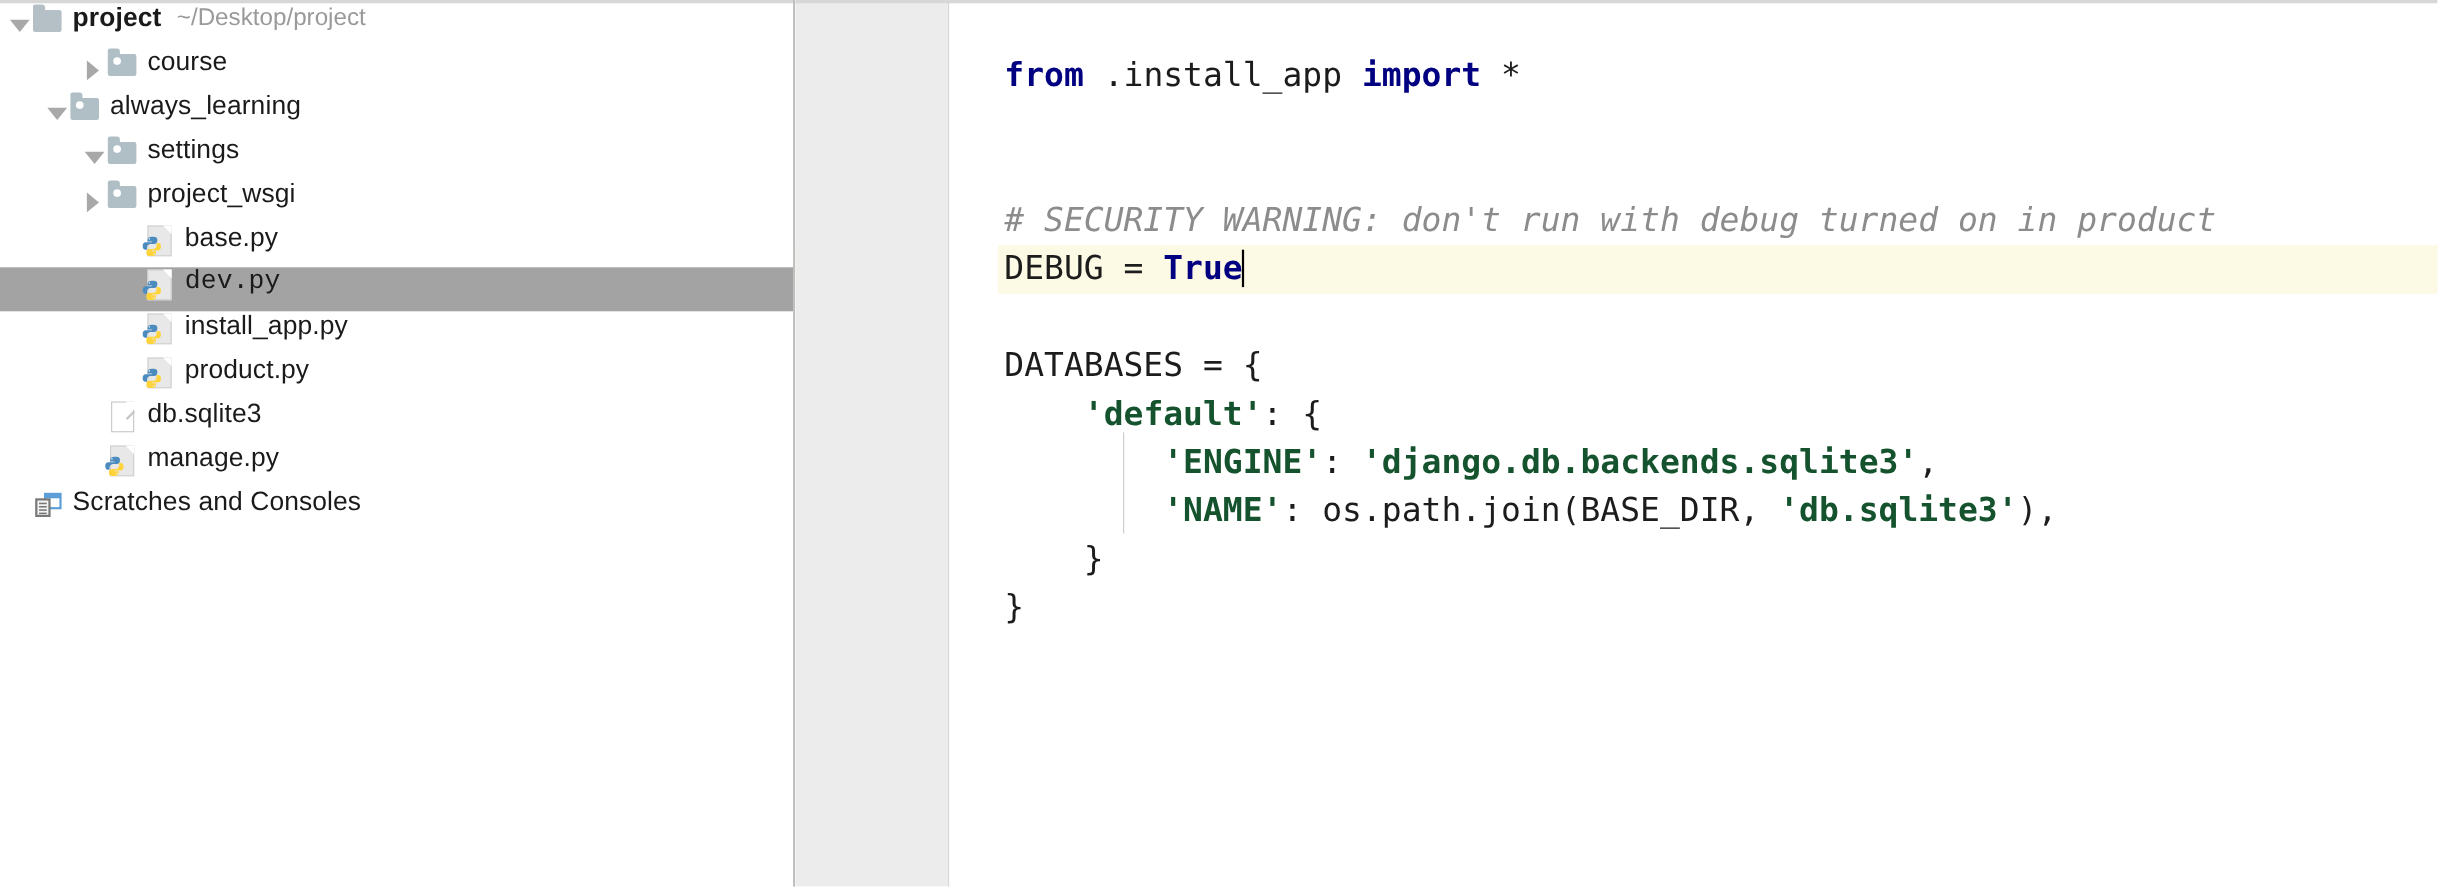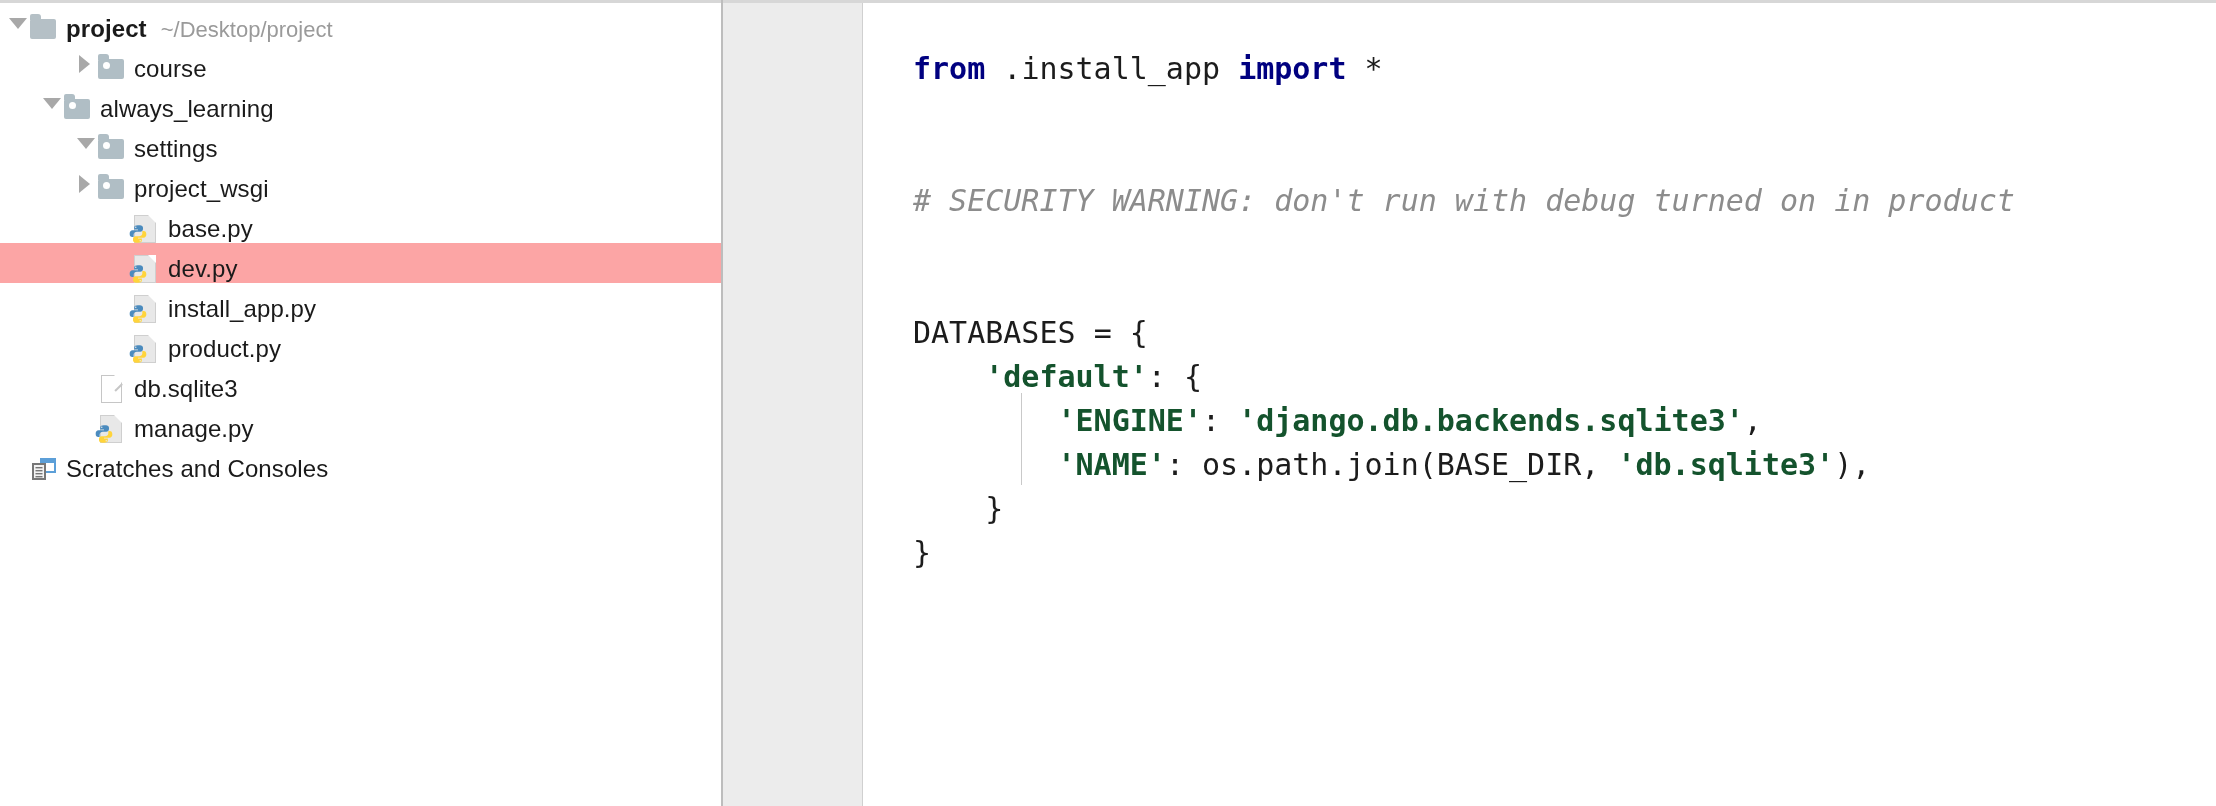--- a/index.html
+++ b/index.html
@@ -37,26 +37,27 @@
     height: 3px;
     background: #d7d7d7;
   }
   .tree {
     position: relative;
     padding-top: 3px;
   }
   .tree-row {
     position: relative;
     display: flex;
-    align-items: flex-end;
+    align-items: flex-start;
     height: 40px;
     white-space: nowrap;
   }
   .tree-row.selected {
-    background: #fca5a5;
+    background: #a3a3a3;
+    font-family: Liberation Mono, monospace;
   }
   .twisty {
     width: 22px;
     height: 40px;
     flex: 0 0 22px;
     position: relative;
   }
   .twisty.open::before {
     content: "";
     position: absolute;
@@ -452,20 +453,26 @@
           <div class="code"></div>
         </div>
         <div class="line" style="top: 135px;">
           <div class="lnum">4</div>
           <div class="code"></div>
         </div>
         <div class="line" style="top: 179px;">
           <div class="lnum">5</div>
           <div class="code"><span class="cmt"># SECURITY WARNING: don't run with debug turned on in product</span></div>
         </div>
+        <div class="line current" style="top: 223px;">
+          <div class="hl"></div>
+          <div class="lnum-bg"></div>
+          <div class="lnum">6</div>
+          <div class="code"><span class="plain">DEBUG</span>&nbsp;<span class="plain">=</span>&nbsp;<span class="kw">True</span><span class="caret"></span></div>
+        </div>
         <div class="line" style="top: 267px;">
           <div class="lnum">7</div>
           <div class="code"></div>
         </div>
         <div class="fold" style="top: 318px; position: absolute;"><svg viewBox="0 0 26 30" width="26" height="30">
             <path fill="#ffffff" stroke="#c8c8c8" stroke-width="1.6" d="M4 6 H22 V17 L13 25 L4 17 Z"></path>
             <rect x="8" y="12" width="10" height="2" fill="#9a9a9a"></rect>
           </svg></div>
         <div class="line" style="top: 311px;">
           <div class="lnum">8</div>

